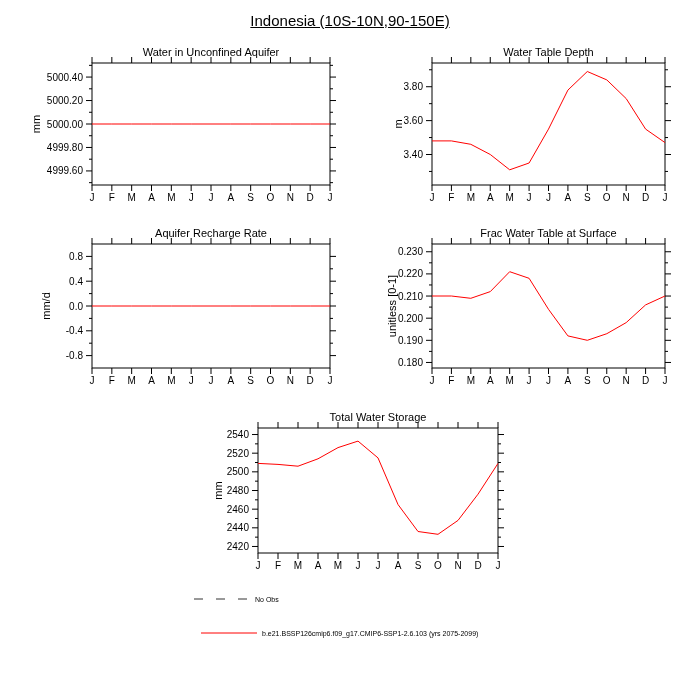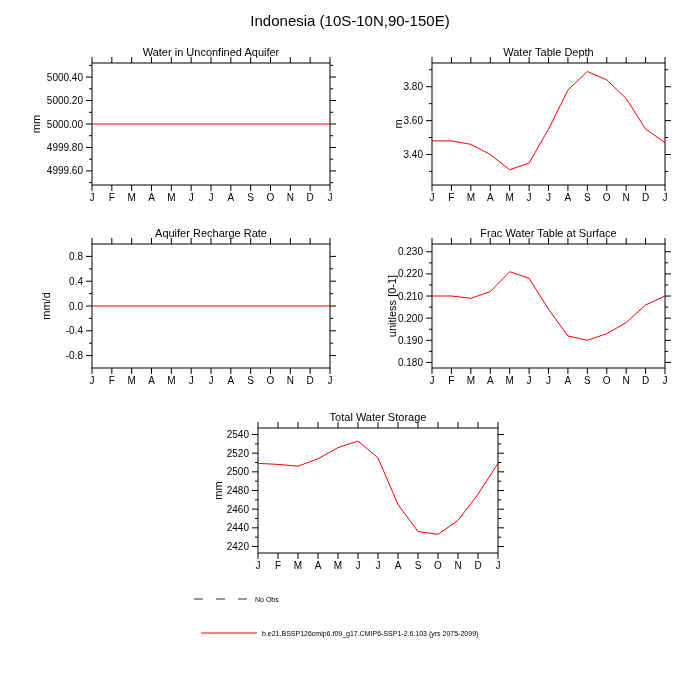--- a/index.html
+++ b/index.html
@@ -13,20 +13,21 @@
     overflow: hidden;
   }
   .figure-title {
     position: absolute;
     top: 12px;
     left: 0;
     width: 100%;
     text-align: center;
     font-size: 15px;
     color: #000000;
+    text-decoration: underline;
   }
   #plot-canvas { position: absolute; top: 0; left: 0; }
   svg text { fill: #000000; font-family: "Liberation Sans", sans-serif; }
   .legend-row {
     position: absolute;
     display: flex;
     align-items: center;
     gap: 4px;
   }
   .legend-label {

